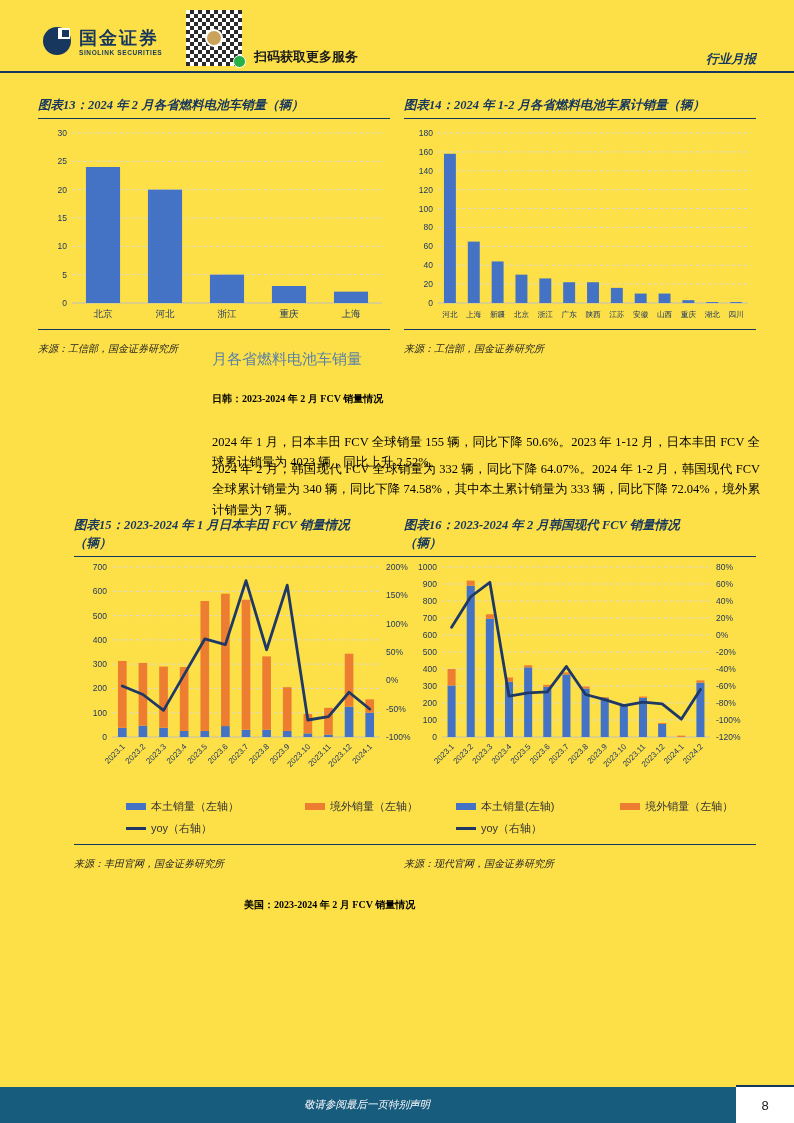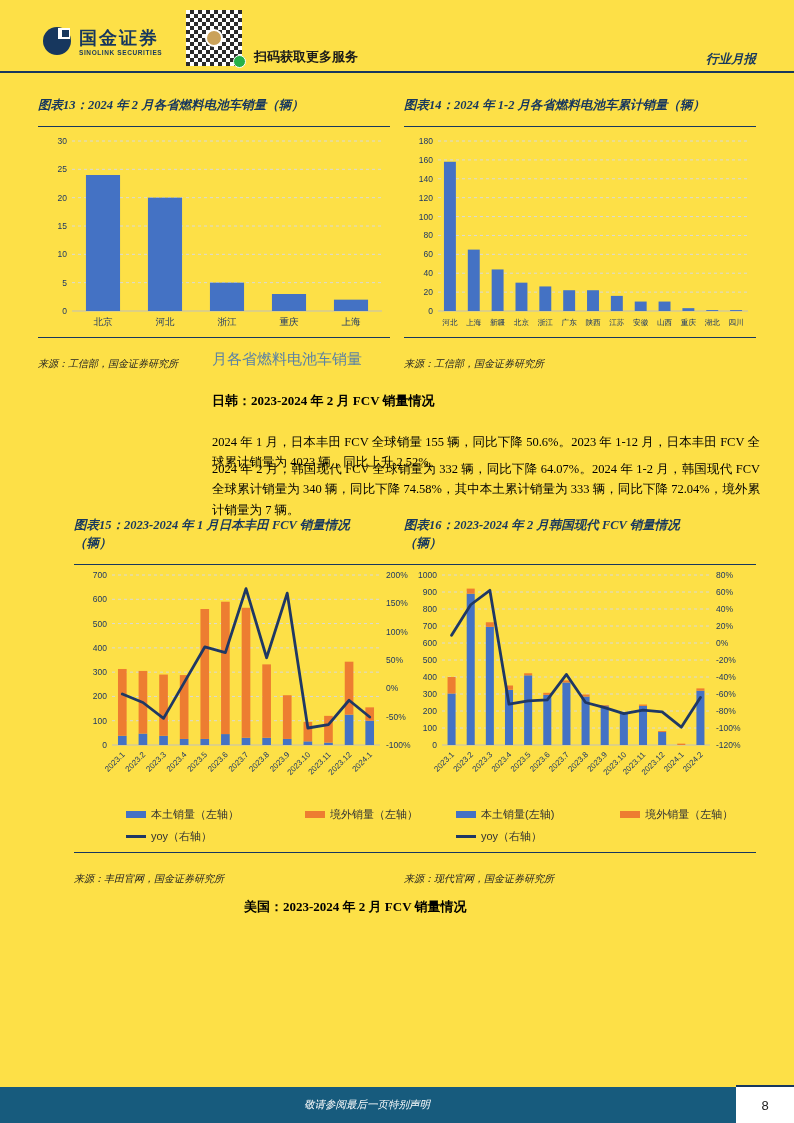--- a/index.html
+++ b/index.html
@@ -23,35 +23,35 @@
         border-radius:50%; border:1px solid #fff; }
   .qr-cap { position:absolute; left:216px; top:34px; font-family:"Liberation Sans",sans-serif;
         font-size:13px; font-weight:600; color:#1a1a1a; }
   .report-type { position:absolute; right:0; bottom:2px; font-style:italic; font-weight:bold;
         font-size:12.5px; color:#17375e; }
   .hdr-rule { position:absolute; top:71px; left:0; width:794px; height:2px; background:#17375e; }
 
   
   .fig { position:absolute; width:352px; }
   .fig-title { font-size:12.5px; font-weight:bold; font-style:italic; color:#17375e;
-        line-height:1.45; padding-bottom:12px; border-bottom:1.5px solid #17375e; }
-  .fig-src { border-top:1px solid #17375e; margin-top:2px; padding-top:19px;
+        line-height:1.45; padding-bottom:4px; border-bottom:1.5px solid #17375e; }
+  .fig-src { border-top:1px solid #17375e; margin-top:2px; padding-top:12px;
         font-size:10px; font-style:italic; color:#222; }
   .chart-host svg { display:block; }
   .legend { display:grid; grid-template-columns:auto auto; justify-content:start;
         column-gap:66px; row-gap:7px; padding:2px 0 6px 52px;
         font-family:"Liberation Sans",sans-serif; font-size:11px; color:#333; }
   .legend .li { display:flex; align-items:center; gap:5px; }
   .legend .sw { width:20px; height:7px; }
   .legend .sw.line { height:3px; }
 
   
   .sec-heading { position:absolute; left:212px; font-family:"Liberation Sans",sans-serif;
         font-size:15px; color:#5a82a6; }
-  .sub-heading { position:absolute; left:212px; font-size:13px; font-weight:bold; color:#000; }
+  .sub-heading { position:absolute; left:212px; font-size:10px; font-weight:bold; color:#000; }
   .para { position:absolute; left:212px; width:548px; font-size:12.5px; line-height:1.62;
         text-align:justify; color:#000; }
 
   
   .footer { position:absolute; left:0; right:0; top:1087px; height:36px; background:#175b7d; }
   .footer-txt { position:absolute; left:0; right:60px; top:0; height:36px; display:flex;
         align-items:center; justify-content:center; color:#fff; font-size:10.5px; font-style:italic; }
   .pageno { position:absolute; right:0; top:-2px; width:58px; height:40px; background:#fff;
         border-top:2px solid #17375e; border-bottom:2px solid #17375e;
         display:flex; align-items:center; justify-content:center;

